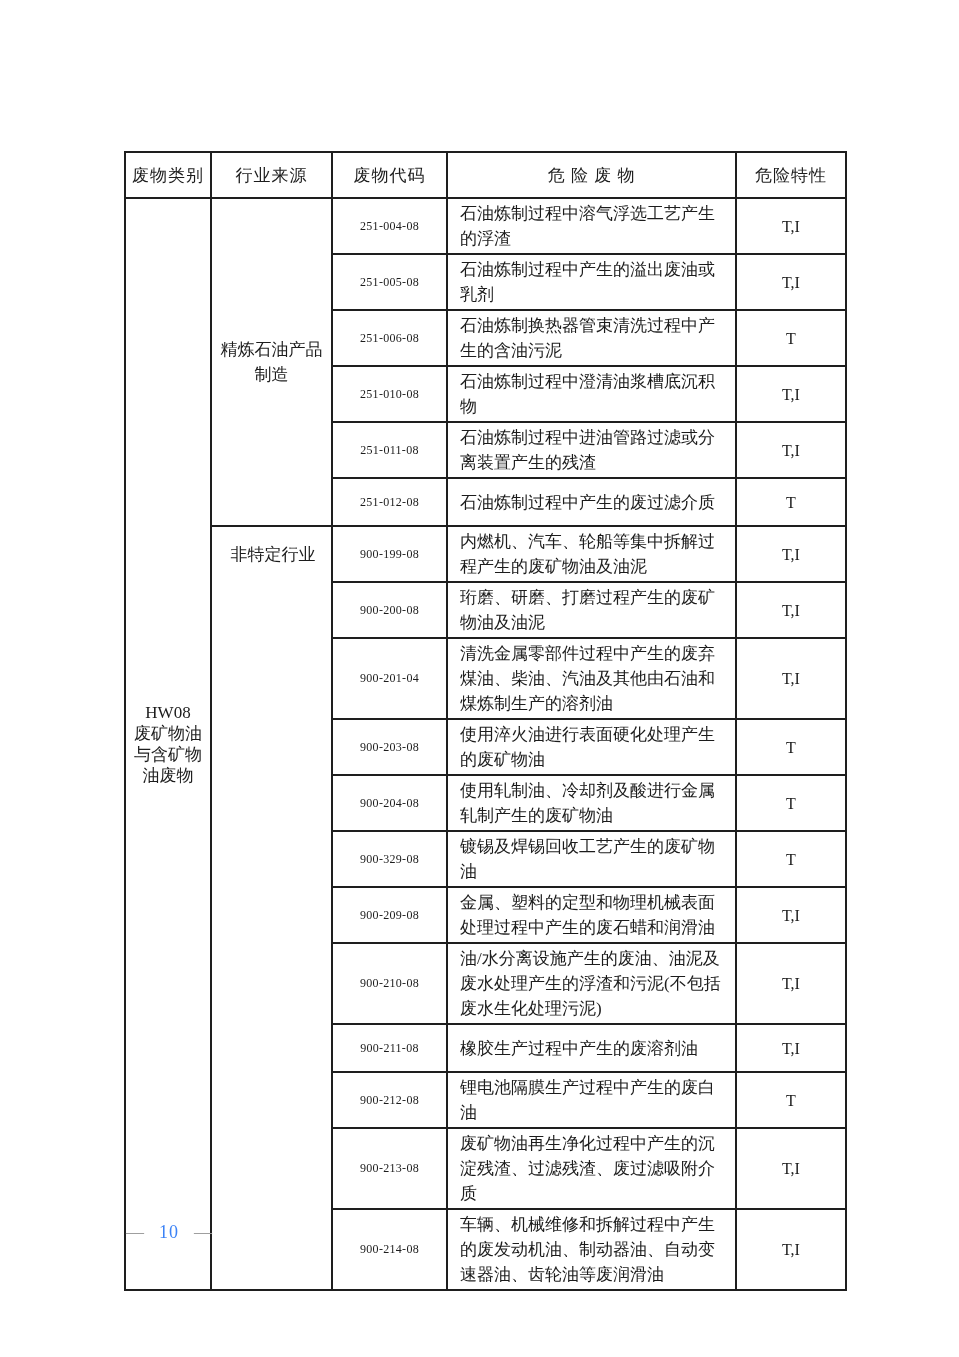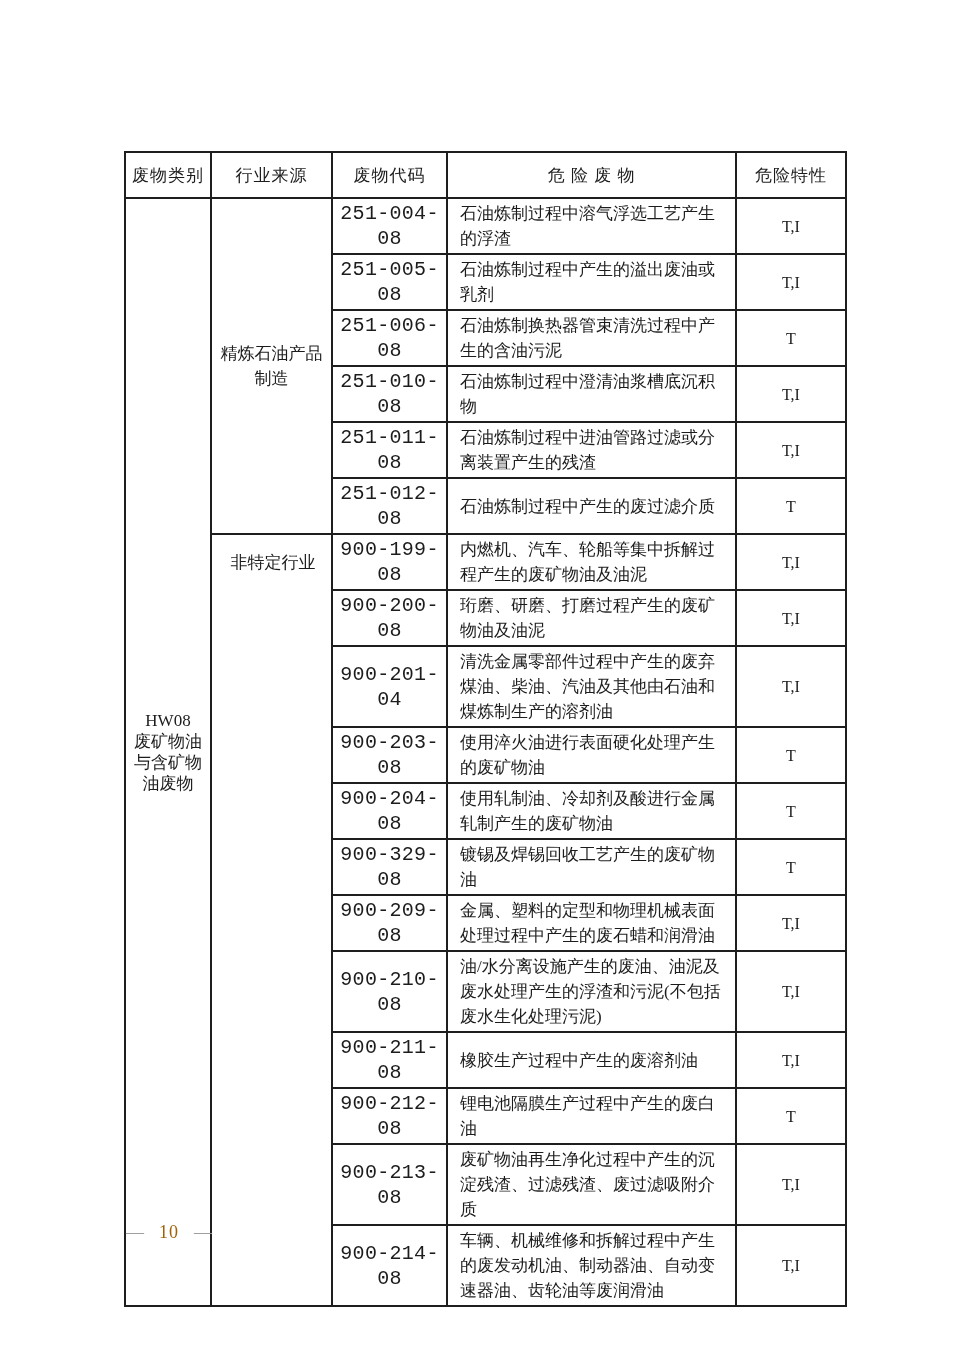--- a/index.html
+++ b/index.html
@@ -42,23 +42,22 @@
     line-height: 21px;
   }
   td.ind { text-align: center; }
   td.ind-top {
     vertical-align: top;
     padding-top: 15px;
     padding-left: 7px;
   }
   td.code {
     text-align: center;
-    font-size: 20px;
+    font-size: 12px;
     letter-spacing: 0.3px;
-    font-family: Liberation Mono, monospace;
   }
   td.desc {
     text-align: left;
     padding-left: 12px;
     padding-right: 6px;
   }
   td.haz {
     text-align: center;
     font-size: 16px;
     margin-left: 44px;
@@ -66,21 +65,21 @@
   .footer {
     position: absolute;
     left: 126px;
     top: 1222px;
     display: flex;
     align-items: center;
     gap: 15px;
     font-size: 18px;
   }
   .footer .dash { color: #9b9b9b; }
-  .footer .pnum { color: #a16207; letter-spacing: 1px; }
+  .footer .pnum { color: #3b82f6; letter-spacing: 1px; }
 </style>
 </head>
 <body>
 
 <div class="page">
 
   <table class="waste-table">
     <colgroup>
       <col style="width:86px">
       <col style="width:121px">

